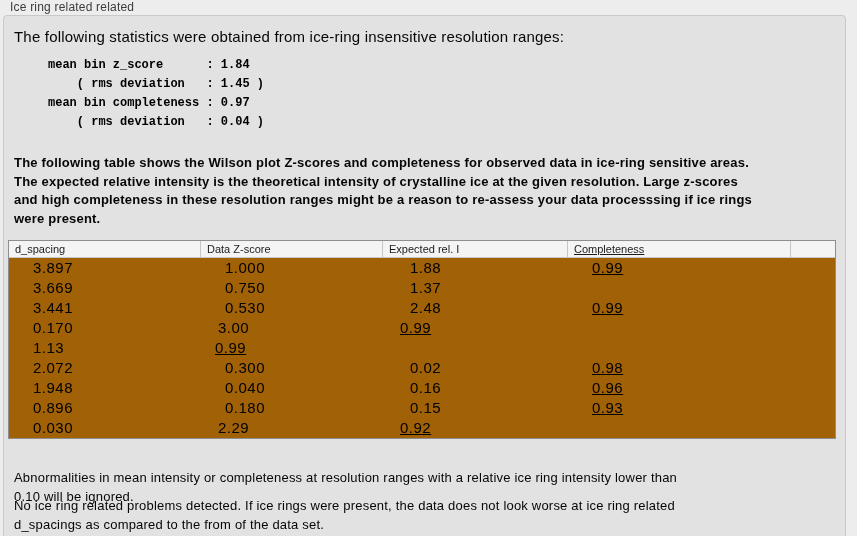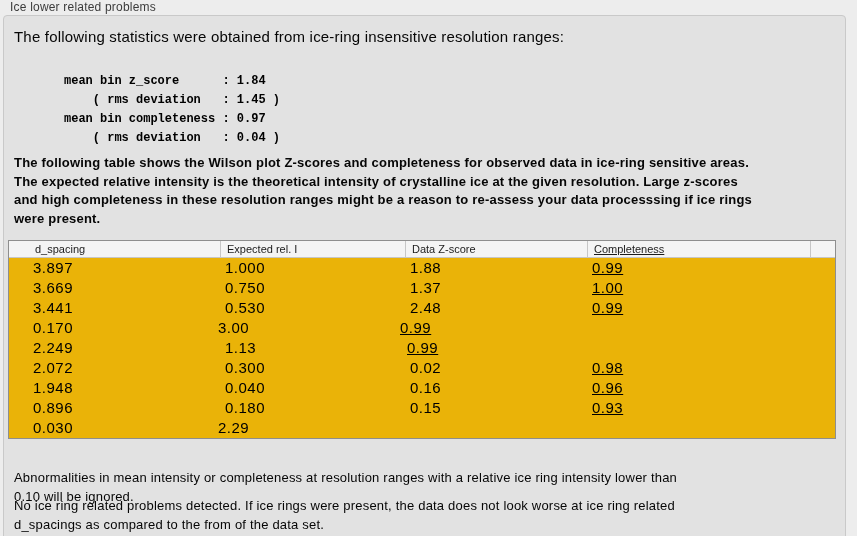--- a/index.html
+++ b/index.html
@@ -32,21 +32,21 @@
     position: absolute;
     left: 14px; top: 28px;
     font-size: 15px;
     letter-spacing: 0.2px;
     line-height: 18px;
     white-space: pre;
   }
   .stats-block {
     position: absolute;
     left: 48px; top: 56px;
-    margin: 16px;
+    margin: 0;
     font-family: "Liberation Mono", monospace;
     font-size: 12px;
     font-weight: bold;
     line-height: 19px;
     white-space: pre;
     color: #000;
   }
   .multiline {
     position: absolute;
     font-size: 13px;
@@ -66,106 +66,103 @@
     border: 1px solid #8e8e8e;
     box-sizing: border-box;
     overflow: hidden;
   }
   .thead {
     display: flex;
     height: 17px;
     background: #f4f4f4;
     border-bottom: 1px solid #c6c6c6;
     box-sizing: border-box;
-    padding-left: 20px;
   }
   .th {
     font-size: 11px;
     line-height: 16px;
     color: #1c1c1c;
     padding-left: 6px;
     border-right: 1px solid #c6c6c6;
     box-sizing: border-box;
     white-space: nowrap;
     overflow: hidden;
   }
   .th.filler { flex: 1; border-right: none; }
   .tr {
     display: flex;
     height: 20px;
-    background: #eab308;
+    background: #a16207;
   }
   .td {
     font-size: 15px;
     letter-spacing: 0.5px;
     line-height: 20px;
     padding-left: 24px;
     box-sizing: border-box;
     white-space: nowrap;
     overflow: hidden;
     color: #000;
   }
   .c0 { width: 192px; }
   .c1 { width: 185px; }
   .c2 { width: 182px; }
   .c3 { width: 223px; text-decoration: underline; }
 </style>
 </head>
 <body>
 
-<div class="group-title">Ice lower related problems</div>
+<div class="group-title">Ice ring related related</div>
 
 <div class="group-box"></div>
 
 <div class="intro">The following statistics were obtained from ice-ring insensitive resolution ranges:</div>
 
 <pre class="stats-block">mean bin z_score      : 1.84
     ( rms deviation   : 1.45 )
 mean bin completeness : 0.97
     ( rms deviation   : 0.04 )</pre>
 
 <div class="multiline desc">The following table shows the Wilson plot Z-scores and completeness for observed data in ice-ring sensitive areas.
 The expected relative intensity is the theoretical intensity of crystalline ice at the given resolution. Large z-scores
 and high completeness in these resolution ranges might be a reason to re-assess your data processsing if ice rings
 were present.</div>
 
 <div class="data-table">
   <div class="thead">
       <div class="th c0">d_spacing</div>
+      <div class="th c2">Data Z-score</div>
       <div class="th c1">Expected rel. I</div>
-      <div class="th c2">Data Z-score</div>
       <div class="th c3">Completeness</div>
       <div class="th filler"></div>
     </div>
   <div class="tbody">
       <div class="tr">
         <div class="td c0">3.897</div>
         <div class="td c1">1.000</div>
         <div class="td c2">1.88</div>
         <div class="td c3">0.99</div>
       </div>
       <div class="tr">
         <div class="td c0">3.669</div>
         <div class="td c1">0.750</div>
         <div class="td c2">1.37</div>
-        <div class="td c3">1.00</div>
       </div>
       <div class="tr">
         <div class="td c0">3.441</div>
         <div class="td c1">0.530</div>
         <div class="td c2">2.48</div>
         <div class="td c3">0.99</div>
       </div>
       <div class="tr">
         <div class="td c1">0.170</div>
         <div class="td c2">3.00</div>
         <div class="td c3">0.99</div>
       </div>
       <div class="tr">
-        <div class="td c0">2.249</div>
         <div class="td c2">1.13</div>
         <div class="td c3">0.99</div>
       </div>
       <div class="tr">
         <div class="td c0">2.072</div>
         <div class="td c1">0.300</div>
         <div class="td c2">0.02</div>
         <div class="td c3">0.98</div>
       </div>
       <div class="tr">
@@ -176,20 +173,21 @@
       </div>
       <div class="tr">
         <div class="td c0">0.896</div>
         <div class="td c1">0.180</div>
         <div class="td c2">0.15</div>
         <div class="td c3">0.93</div>
       </div>
       <div class="tr">
         <div class="td c1">0.030</div>
         <div class="td c2">2.29</div>
+        <div class="td c3">0.92</div>
       </div>
     </div>
 </div>
 
 <div class="multiline note1">Abnormalities in mean intensity or completeness at resolution ranges with a relative ice ring intensity lower than
 0.10 will be ignored.</div>
 
 <div class="multiline note2">No ice ring related problems detected. If ice rings were present, the data does not look worse at ice ring related
 d_spacings as compared to the from of the data set.</div>
 

